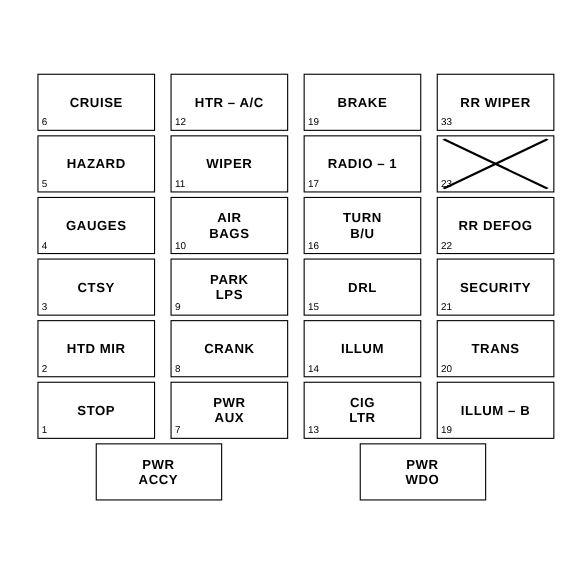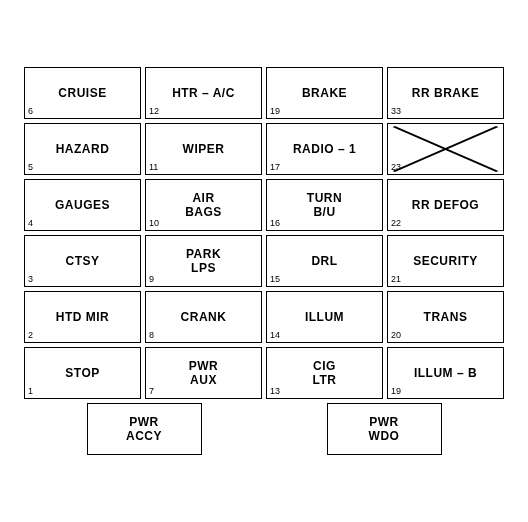--- a/index.html
+++ b/index.html
@@ -24,20 +24,21 @@
       margin-bottom: 4px;
     }
     .fuse-cell {
       position: relative;
       border: 1.5px solid #000;
       display: flex;
       align-items: center;
       justify-content: center;
       height: 52px;
       text-align: center;
+      margin-left: 10px;
     }
     .fuse-cell .label {
       font-size: 12px;
       font-weight: bold;
       letter-spacing: 0.5px;
       line-height: 1.2;
       text-align: center;
     }
     .fuse-cell .number {
       position: absolute;
@@ -91,21 +92,21 @@
       </div>
       <div class="fuse-cell">
         <span class="label">HTR – A/C</span>
         <span class="number">12</span>
       </div>
       <div class="fuse-cell">
         <span class="label">BRAKE</span>
         <span class="number">19</span>
       </div>
       <div class="fuse-cell">
-        <span class="label">RR BRAKE</span>
+        <span class="label">RR WIPER</span>
         <span class="number">33</span>
       </div>
       <div class="fuse-cell">
         <span class="label">HAZARD</span>
         <span class="number">5</span>
       </div>
       <div class="fuse-cell">
         <span class="label">WIPER</span>
         <span class="number">11</span>
       </div>

